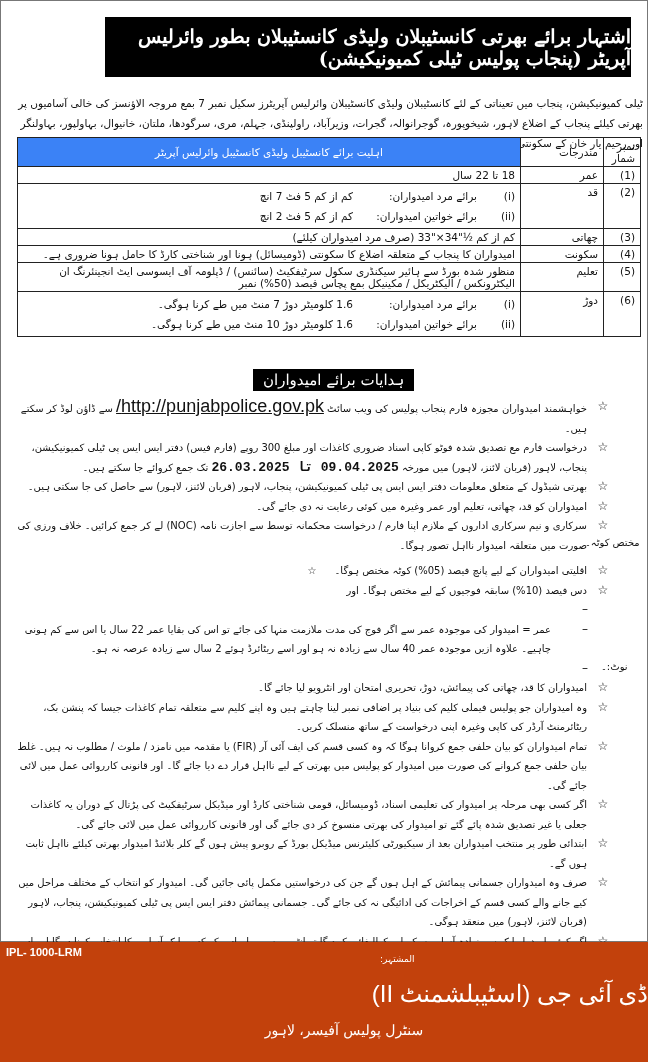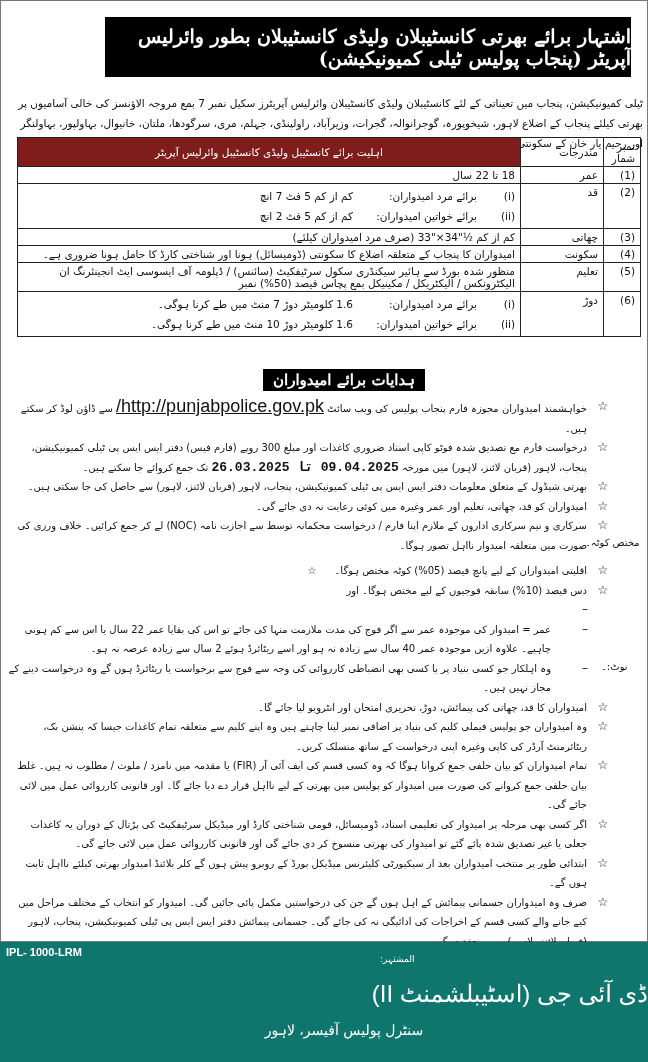--- a/index.html
+++ b/index.html
@@ -6,37 +6,37 @@
   body{width:648px;height:1062px;overflow:hidden;font-family:"DejaVu Sans",sans-serif;color:#111;}
   .page{position:absolute;left:0;top:0;width:646px;height:940px;background:#fff;border:1px solid #777;}
   .rtl{direction:rtl;text-align:right;}
   .logo{position:absolute;left:14px;top:10px;width:70px;height:80px;}
   .title-bar{position:absolute;left:104px;top:16px;width:526px;height:60px;background:#000;color:#fff;
     display:flex;align-items:center;justify-content:center;font-size:19px;font-family:"DejaVu Serif",serif;font-weight:bold;}
   .intro{position:absolute;left:6px;top:92px;width:636px;font-size:10.5px;line-height:20px;}
   .tbl{position:absolute;left:16px;top:136px;width:624px;border-collapse:collapse;font-size:10.5px;direction:rtl;}
   .tbl td,.tbl th{border:1px solid #222;padding:2px 5px;vertical-align:top;text-align:right;}
   .tbl th{font-weight:normal;height:22px;vertical-align:middle;}
-  .tbl th.dark{background:#7f1d1d;color:#fff;text-align:center;}
+  .tbl th.dark{background:#3b82f6;color:#fff;text-align:center;}
   .tbl td.num{width:26px;white-space:nowrap;}
   .tbl td.lbl{width:72px;}
   .sub{display:flex;gap:14px;line-height:20px;}
   .sub .r{width:24px;}
   .sub .g{width:110px;}
-  .instr-head{position:absolute;left:262px;top:368px;background:#000;color:#fff;font-size:15px;font-weight:bold;
+  .instr-head{position:absolute;left:252px;top:368px;background:#000;color:#fff;font-size:15px;font-weight:normal;
     padding:2px 10px;font-family:"DejaVu Serif",serif;}
   .list{position:absolute;left:6px;top:396px;width:612px;font-size:10px;line-height:19.5px;}
   .li{display:flex;direction:rtl;}
   .li .star{width:32px;flex:none;text-align:center;font-size:12px;}
   .li .txt{flex:1;}
   .li.dash .star{width:68px;}
   .url{font-family:"Liberation Sans",sans-serif;font-weight:normal;font-size:18px;text-decoration:underline;}
   .dates{font-family:Liberation Mono, monospace;font-weight:bold;font-size:13px;}
   .sidelabel{position:absolute;font-size:10px;}
-  .footer{position:absolute;left:0;top:942px;width:648px;height:120px;background:#0f766e;color:#fff;}
+  .footer{position:absolute;left:0;top:942px;width:648px;height:120px;background:#c2410c;color:#fff;}
   .code{position:absolute;left:6px;top:4px;font-family:"Liberation Sans",sans-serif;font-weight:bold;font-size:11px;}
   .adv{position:absolute;left:380px;top:12px;font-size:9px;}
   .issuer{position:absolute;left:0;width:648px;text-align:right;top:38px;font-size:24px;font-family:Liberation Sans, sans-serif;}
   .office{position:absolute;left:0;width:648px;text-align:center;top:80px;font-size:14px;font-family:"DejaVu Serif",serif;margin-left:20px;}
 </style>
 </head>
 <body>
 
 <div class="page">
 
@@ -151,21 +151,20 @@
       </div>
     <div class="li dash">
         <span class="star">–</span>
       </div>
     <div class="li dash">
         <span class="star">–</span>
         <span class="txt">عمر = امیدوار کی موجودہ عمر سے اگر فوج کی مدت ملازمت منہا کی جائے تو اس کی بقایا عمر 22 سال یا اس سے کم ہونی چاہیے۔ علاوہ ازیں موجودہ عمر 40 سال سے زیادہ نہ ہو اور اسے ریٹائرڈ ہوئے 2 سال سے زیادہ عرصہ نہ ہو۔</span>
       </div>
     <div class="li dash">
         <span class="star">–</span>
-        <span class="txt">وہ اہلکار جو کسی بنیاد پر یا کسی بھی انضباطی کارروائی کی وجہ سے فوج سے برخواست یا ریٹائرڈ ہوں گے وہ درخواست دینے کے مجاز نہیں ہیں۔</span>
       </div>
     <div class="li">
         <span class="star">☆</span>
         <span class="txt">امیدواران کا قد، چھاتی کی پیمائش، دوڑ، تحریری امتحان اور انٹرویو لیا جائے گا۔</span>
       </div>
     <div class="li">
         <span class="star">☆</span>
         <span class="txt">وہ امیدواران جو پولیس فیملی کلیم کی بنیاد پر اضافی نمبر لینا چاہتے ہیں وہ اپنے کلیم سے متعلقہ تمام کاغذات جیسا کہ پنشن بک، ریٹائرمنٹ آرڈر کی کاپی وغیرہ اپنی درخواست کے ساتھ منسلک کریں۔</span>
       </div>
     <div class="li">

